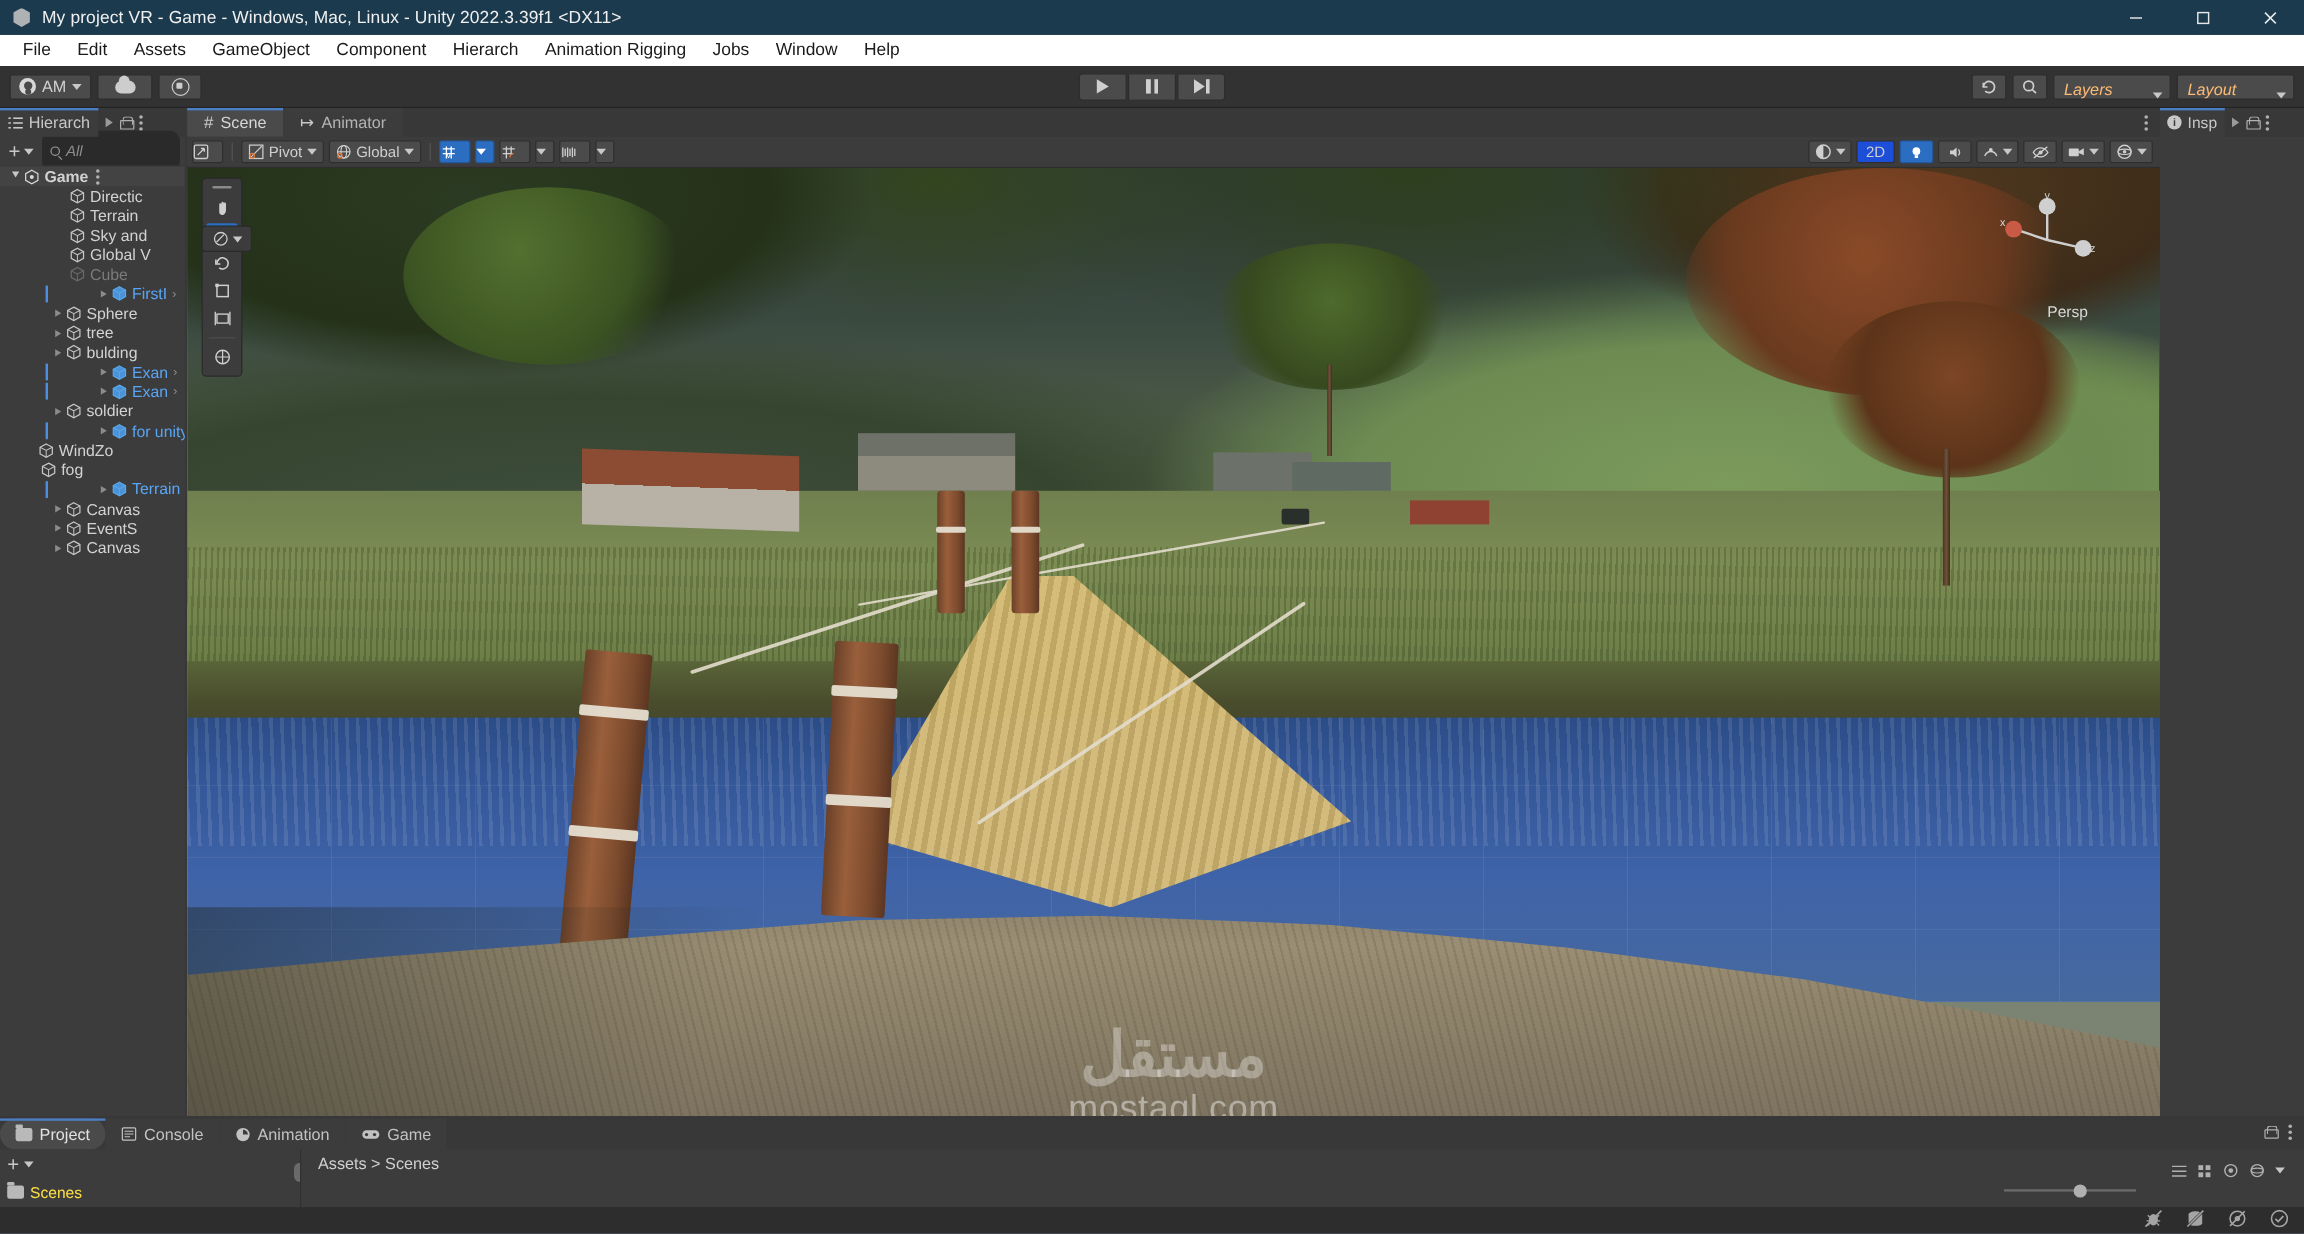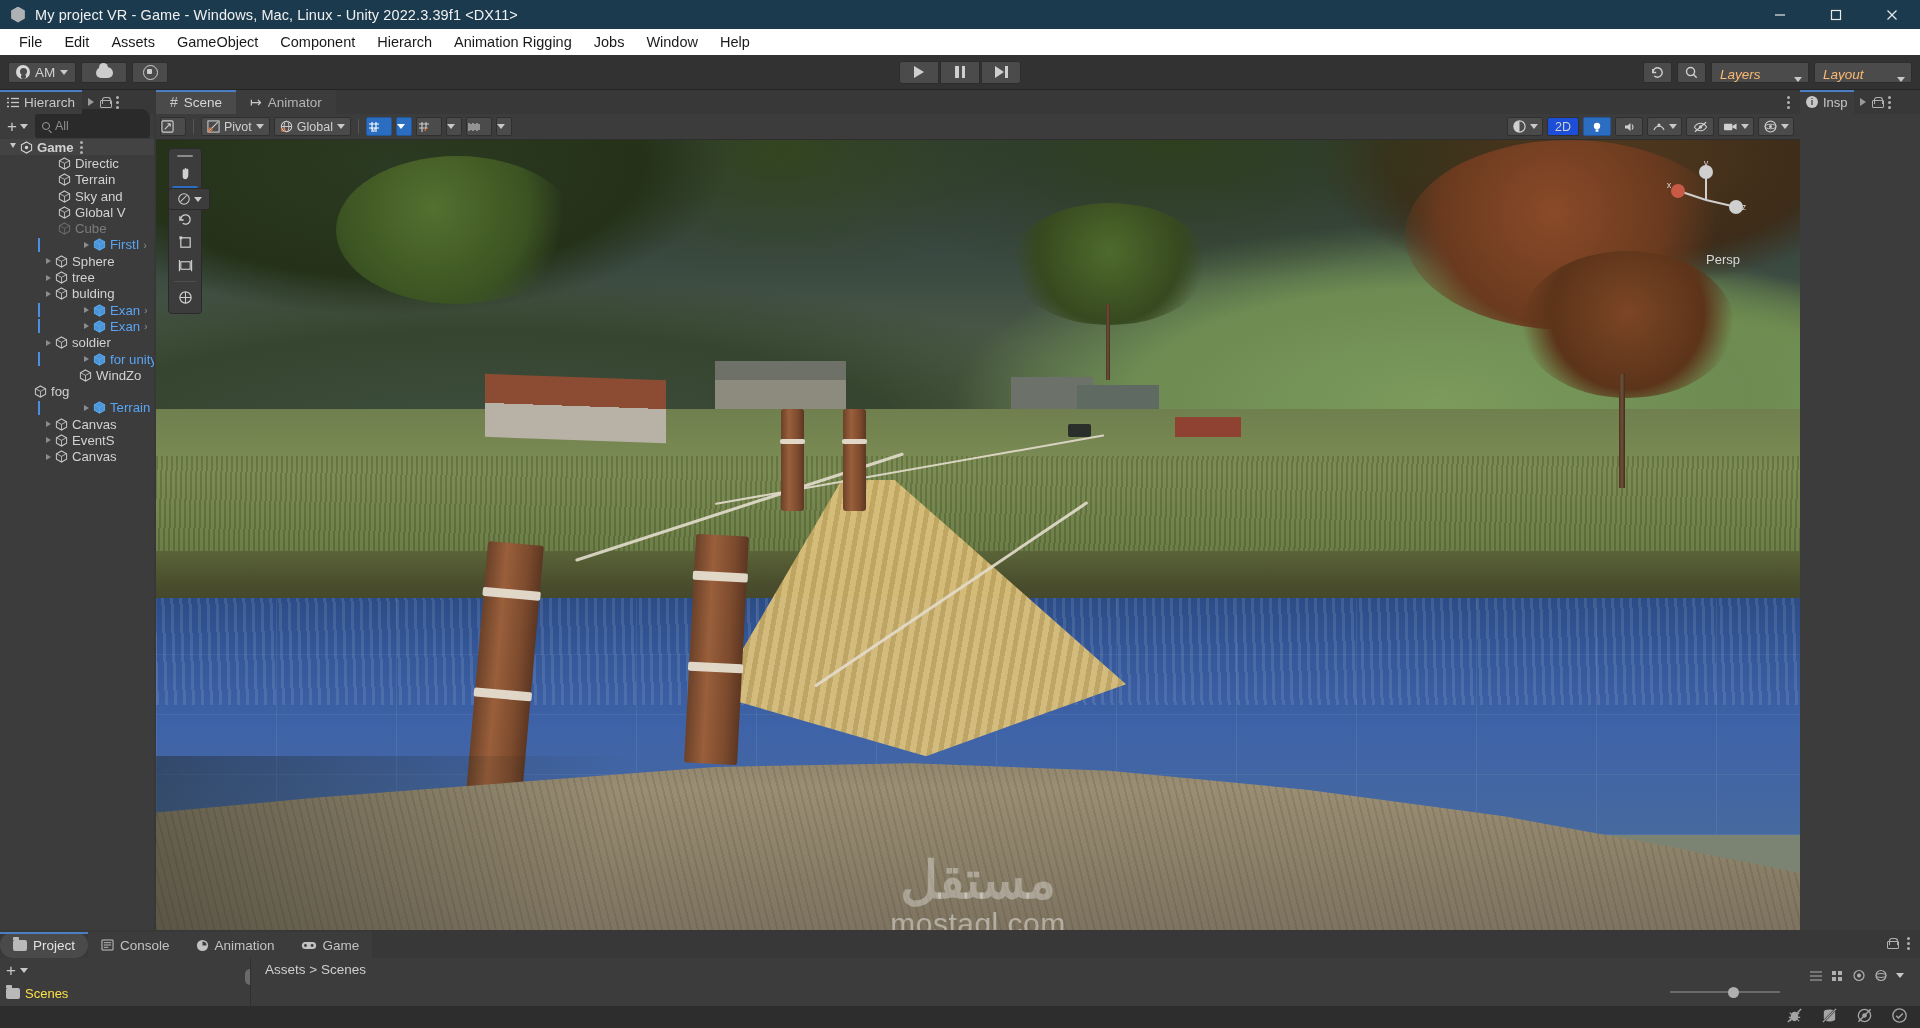--- a/index.html
+++ b/index.html
@@ -114,21 +114,21 @@
   .ico-kebab i { width:3px;height:3px;background:#b0b0b0;border-radius:50%;display:block;}
 
   .hier-search-row {
     height: 24px; background: #3c3c3c; display: flex; align-items: center;
     padding: 0 4px; gap: 4px;
   }
   .plus-btn { display:flex;align-items:center;gap:3px;color:#c8c8c8;padding:0 3px;cursor:default;}
   .plus-sym { font-size:17px; line-height:1; color:#c8c8c8; }
   .search-box {
     flex: 1; height: 34px; background: #2a2a2a; border-radius: 9px;
-    display: flex; align-items: center; padding: 0 7px; gap: 5px;
+    display: flex; align-items: center; padding: 0 7px; gap: 5px; font-style: italic;
   }
   .mag { width:8px;height:8px;border:1.4px solid #9a9a9a;border-radius:50%;position:relative;flex:none;}
   .mag::after{content:"";position:absolute;right:-3px;bottom:-3px;width:4px;height:1.4px;background:#9a9a9a;transform:rotate(45deg);}
   .search-box span { font-size:12.5px;color:#8d8d8d;}
 
   .hier-list { background: #3c3c3c; height: 792px; overflow: hidden; position: relative; padding-top: 1px;}
   .hier-row {
     height: 16.3px; display: flex; align-items: center; position: relative;
     font-size: 13.2px; color: #d2d2d2; white-space: nowrap; cursor: default;
   }
@@ -562,21 +562,21 @@
             <span class="marker"></span>
             <span class="foldout"></span>
             <span class="cube-ico">
               <svg width="13" height="13" viewBox="0 0 14 14">
                 <polygon points="7,1 12.5,4 12.5,10 7,13 1.5,10 1.5,4" fill="#4b93d8" stroke="#5aa7e8" stroke-width="1.1"></polygon>
                 <path d="M7 6.8 L12.5 4 M7 6.8 L1.5 4 M7 6.8 V13" stroke="#5aa7e8" stroke-width=".9" fill="none"></path>
               </svg>
             </span>
             <span>for unity</span>
           </div>
-          <div class="hier-row" style="padding-left: 79px;">
+          <div class="hier-row" style="padding-left: 32px;">
             <span class="cube-ico">
               <svg width="13" height="13" viewBox="0 0 14 14">
                 <polygon points="7,1 12.5,4 12.5,10 7,13 1.5,10 1.5,4" fill="none" stroke="#c8c8c8" stroke-width="1.1"></polygon>
                 <path d="M7 6.8 L12.5 4 M7 6.8 L1.5 4 M7 6.8 V13" stroke="#c8c8c8" stroke-width=".9" fill="none"></path>
               </svg>
             </span>
             <span>WindZo</span>
           </div>
           <div class="hier-row" style="padding-left: 34px;">
             <span class="cube-ico">

